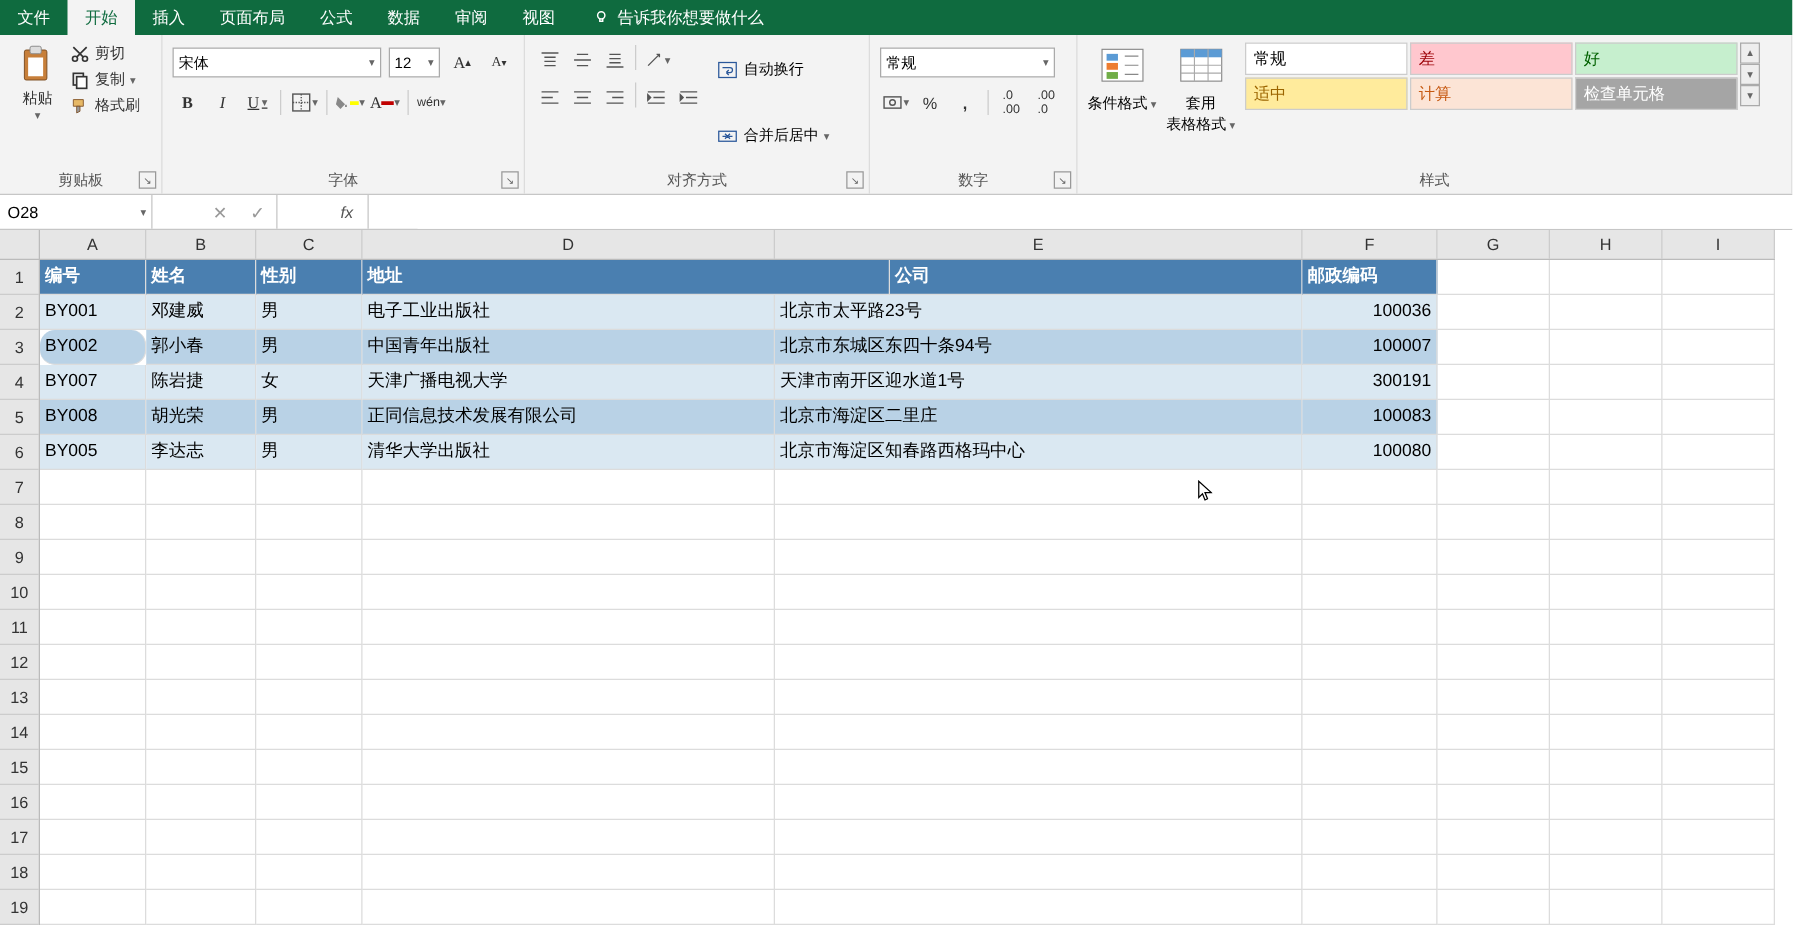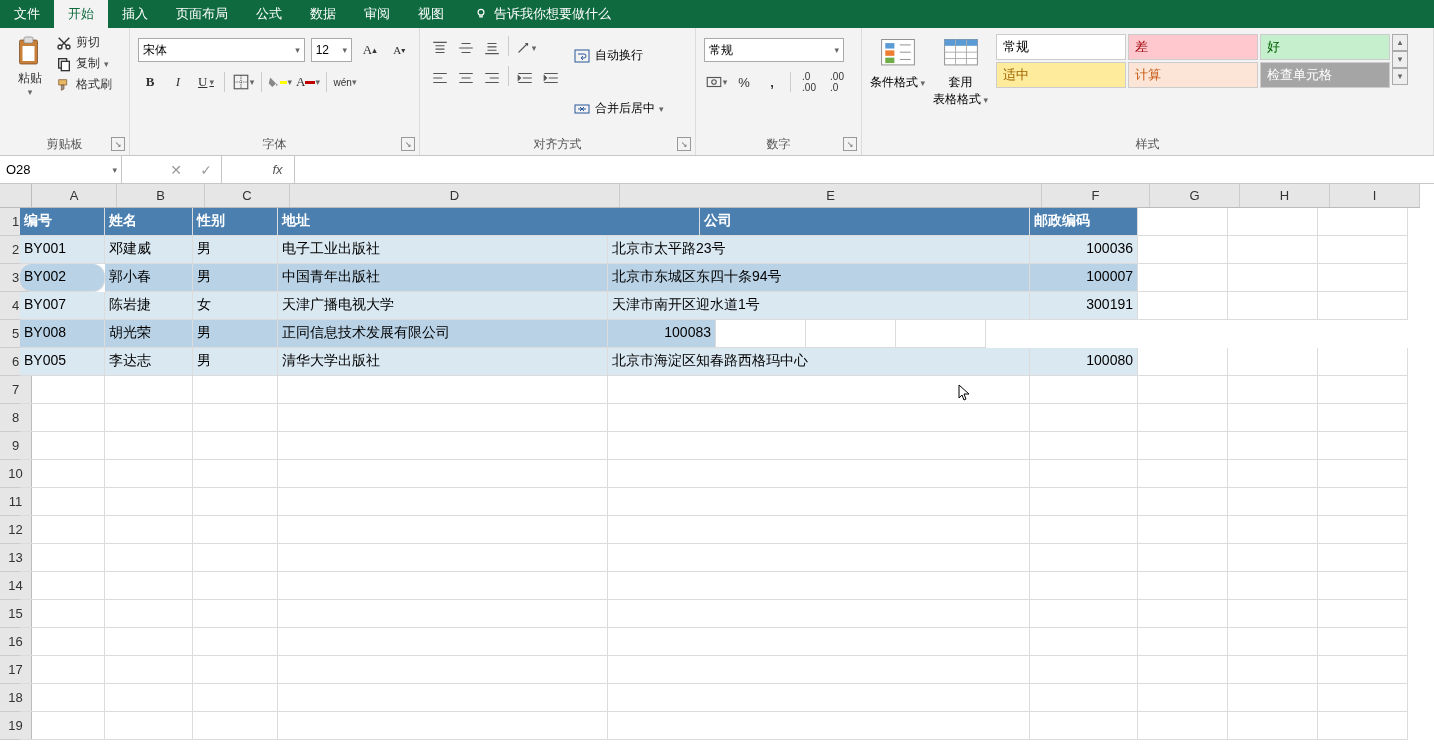--- a/index.html
+++ b/index.html
@@ -73,21 +73,21 @@
 .fx-label { width:34px; display:flex; align-items:center; justify-content:center; font-style:italic; font-size:13px; color:#555; border-right:1px solid #c6c6c6; }
 .finput { flex:1; border:none; font-size:13px; padding:0 6px; outline:none; }
 
 
 .sheet { position:relative; height: calc(747px - 28px - 128px - 28px); overflow:hidden; }
 .corner { position:absolute; left:0; top:0; width:32px; height:24px; background:#e6e6e6; border-right:1px solid #bbb; border-bottom:1px solid #bbb; }
 .col-headers { position:absolute; left:32px; top:0; height:24px; display:flex; background:#e6e6e6; border-bottom:1px solid #bbb; }
 .ch { border-right:1px solid #ccc; text-align:center; font-size:13px; color:#333; line-height:24px; cursor:pointer; }
 .row-headers { position:absolute; left:0; top:24px; width:32px; background:#e6e6e6; border-right:1px solid #bbb; }
 .rh { height:28px; border-bottom:1px solid #ccc; text-align:center; font-size:13px; color:#333; line-height:28px; cursor:pointer; }
-.grid { position:absolute; left:20px; top:24px; }
+.grid { position:absolute; left:32px; top:24px; }
 .grow { display:flex; height:28px; }
 .gcell { border-right:1px solid #dcdcdc; border-bottom:1px solid #dcdcdc; font-size:14px; padding:4px 4px; overflow:hidden; white-space:nowrap; cursor:cell; }
 .hdr-cell { background:#4a7fb0; color:#fff; font-weight:bold; }
 .band-light { background:#dae8f2; }
 .band-dark { background:#b9d2e6; }
 .num { text-align:right; }
 .cursor-arrow { position:absolute; width:12px; height:18px; pointer-events:none; }
 </style>
 </head>
 <body>
@@ -446,20 +446,21 @@
         <div class="gcell band-light num" style="width: 108px;">300191</div>
         <div class="gcell" style="width: 90px;"></div>
         <div class="gcell" style="width: 90px;"></div>
         <div class="gcell" style="width: 90px;"></div>
       </div>
       <div class="grow">
         <div class="gcell band-dark" style="width: 85px;">BY008</div>
         <div class="gcell band-dark" style="width: 88px;">胡光荣</div>
         <div class="gcell band-dark" style="width: 85px;">男</div>
         <div class="gcell band-dark" style="width: 330px;">正同信息技术发展有限公司</div>
+        <div class="gcell band-dark" style="width: 422px;">北京市海淀区二里庄</div>
         <div class="gcell band-dark num" style="width: 108px;">100083</div>
         <div class="gcell" style="width: 90px;"></div>
         <div class="gcell" style="width: 90px;"></div>
         <div class="gcell" style="width: 90px;"></div>
       </div>
       <div class="grow">
         <div class="gcell band-light" style="width: 85px;">BY005</div>
         <div class="gcell band-light" style="width: 88px;">李达志</div>
         <div class="gcell band-light" style="width: 85px;">男</div>
         <div class="gcell band-light" style="width: 330px;">清华大学出版社</div>

